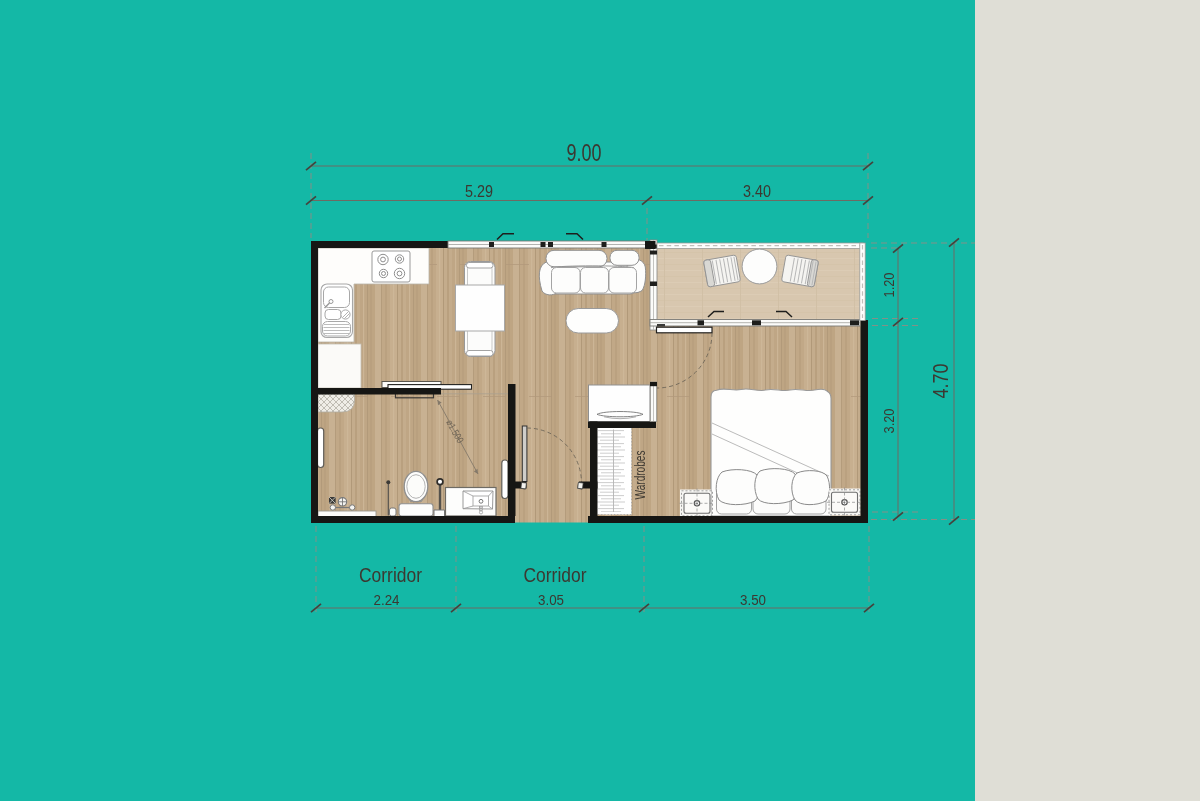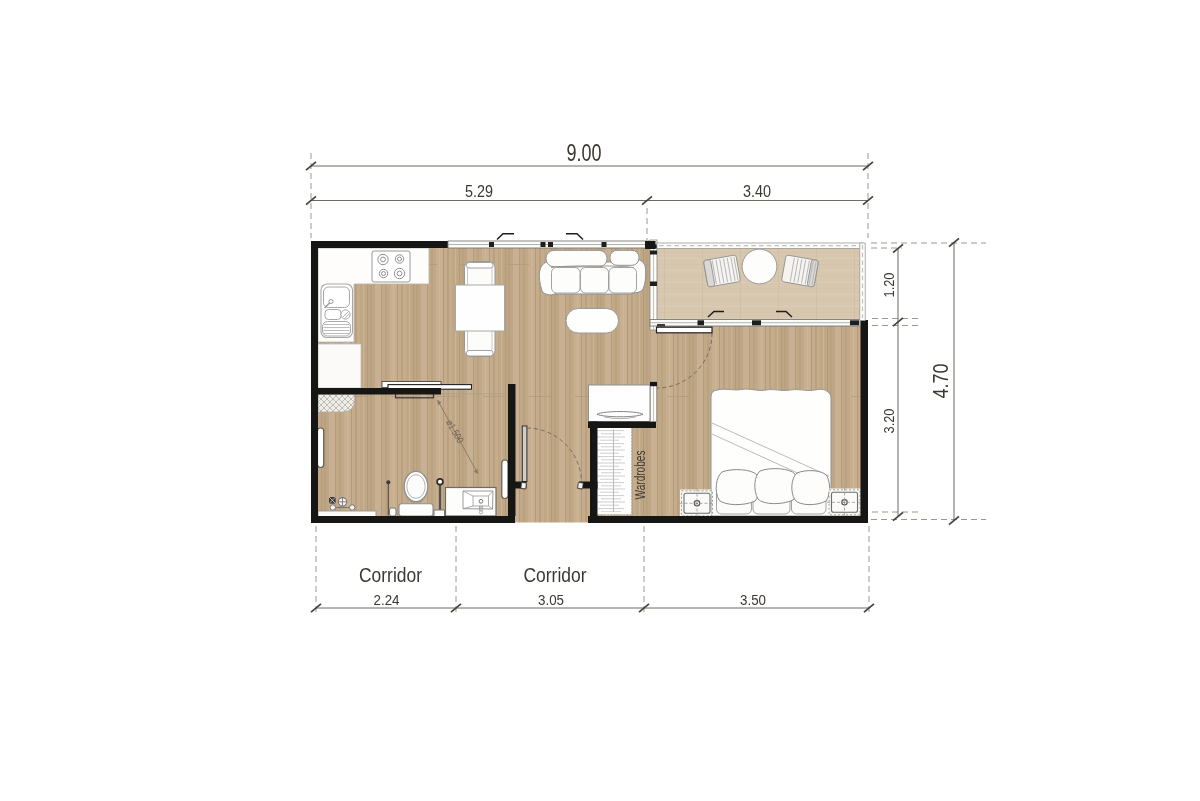--- a/index.html
+++ b/index.html
@@ -1,16 +1,16 @@
 <!DOCTYPE html>
 <html><head><meta charset="utf-8">
 <style>
 html,body{margin:0;padding:0;background:#dfded6;}
 *{font-family:"Liberation Sans",sans-serif;}
-#c{position:relative;width:1200px;height:801px;background:#ffffff;overflow:hidden;}
+#c{position:relative;width:975px;height:801px;background:#14b8a6;overflow:hidden;}
 </style></head>
 <body>
 
 <div id="c">
 <svg width="1200" height="801" viewBox="0 0 1200 801">
 
 <defs>
 <pattern id="wood" patternUnits="userSpaceOnUse" width="46" height="264">
   <rect width="46" height="264" fill="#c3aa89"></rect>
   <rect x="0" width="7" height="264" fill="#bea583"></rect>

